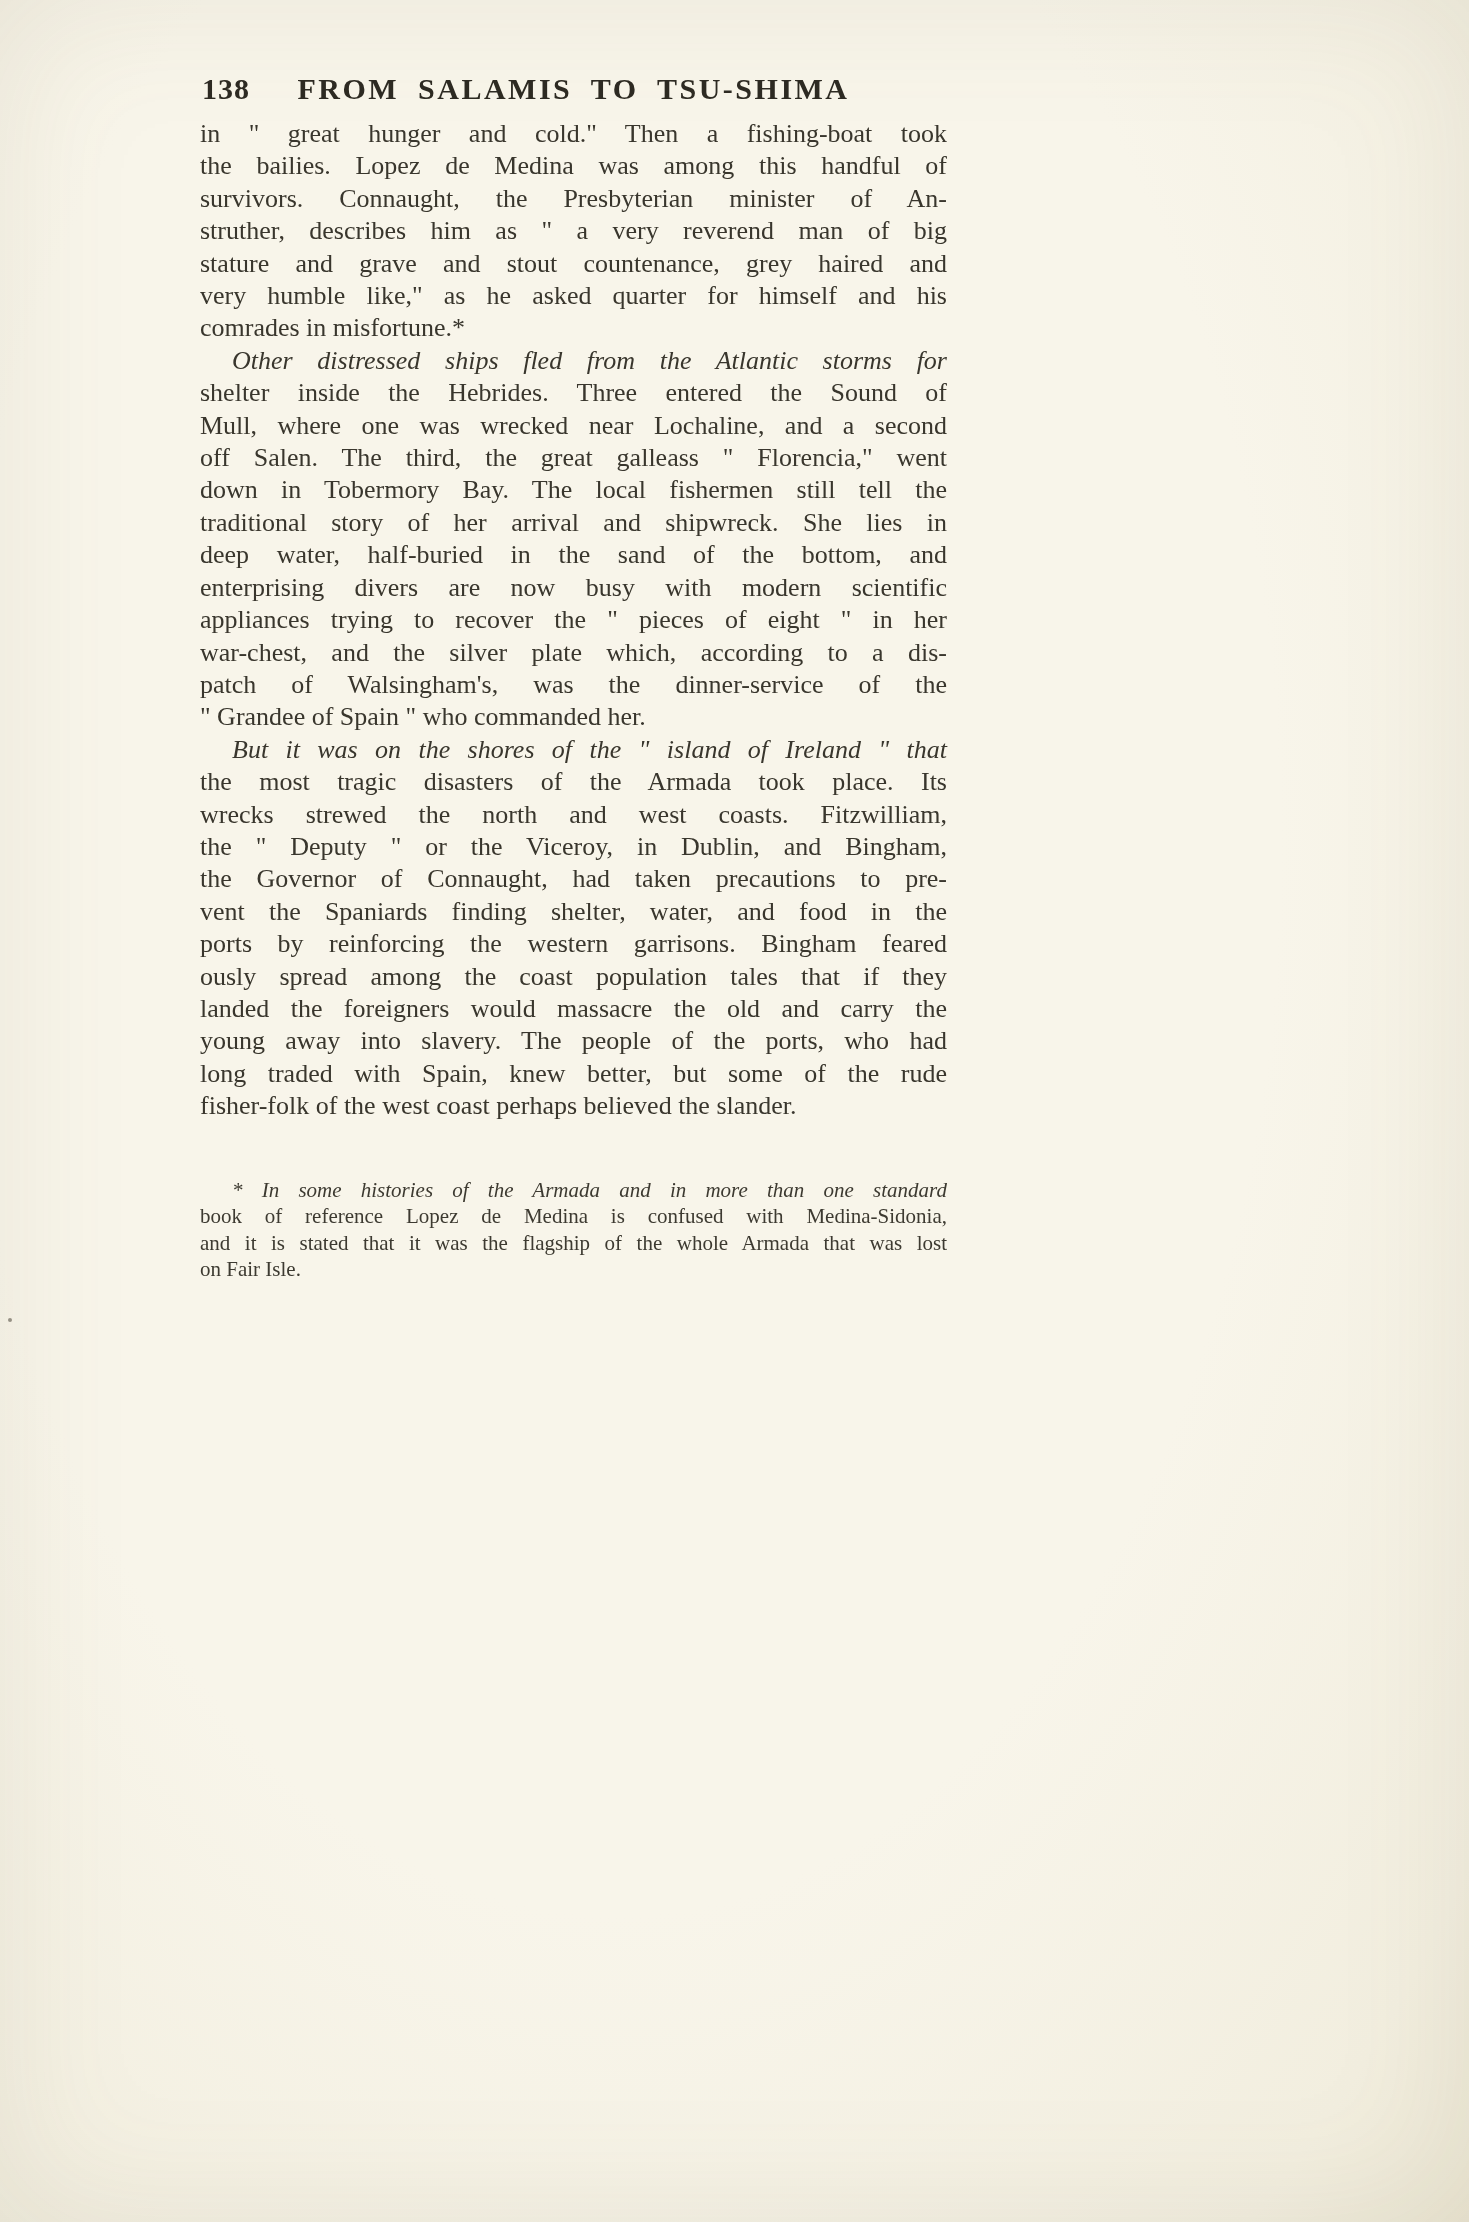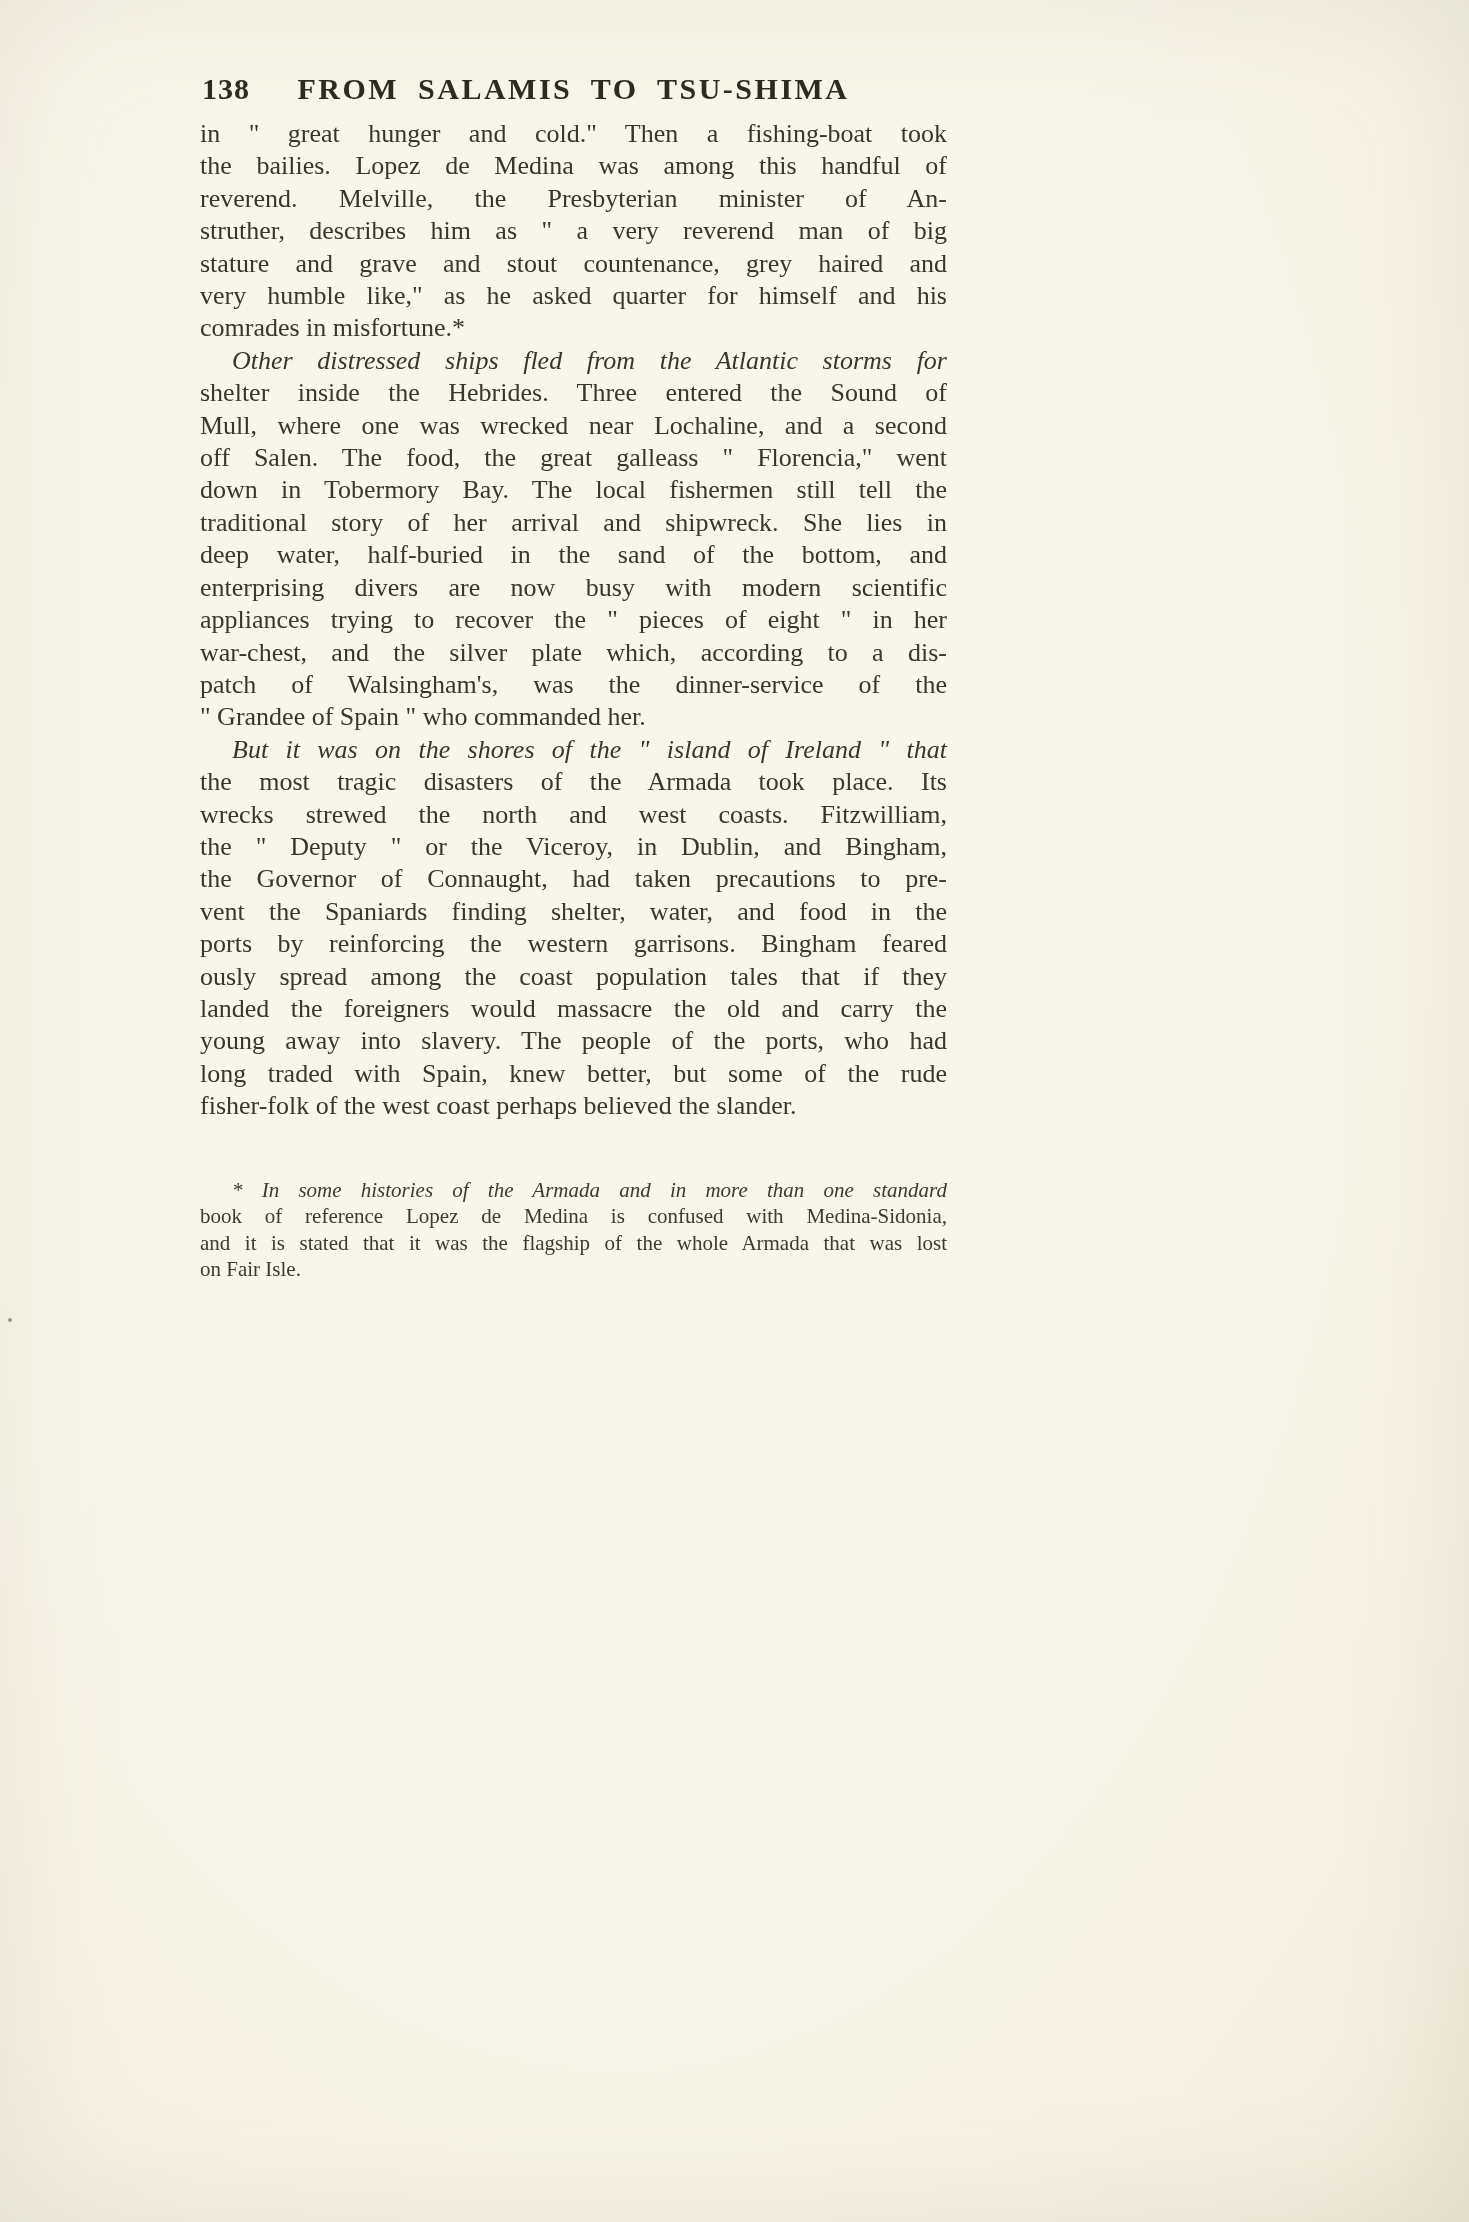--- a/index.html
+++ b/index.html
@@ -102,31 +102,31 @@
 
     <header class="page-header">
       <span class="page-number">138</span>
       <span class="page-title">FROM SALAMIS TO TSU-SHIMA</span>
     </header>
 
     <div class="body-text">
         <div class="para">
           <div class="line">in " great hunger and cold."  Then a fishing-boat took</div>
           <div class="line">the bailies.  Lopez de Medina was among this handful of</div>
-          <div class="line">reverend.  Melville, the Presbyterian minister of An-</div>
+          <div class="line">survivors.  Connaught, the Presbyterian minister of An-</div>
           <div class="line">struther, describes him as " a very reverend man of big</div>
           <div class="line">stature and grave and stout countenance, grey haired and</div>
           <div class="line">very humble like," as he asked quarter for himself and his</div>
           <div class="line last">comrades in misfortune.*</div>
         </div>
         <div class="para">
           <div class="line indent">Other distressed ships fled from the Atlantic storms for</div>
           <div class="line">shelter inside the Hebrides.  Three entered the Sound of</div>
           <div class="line">Mull, where one was wrecked near Lochaline, and a second</div>
-          <div class="line">off Salen.  The food, the great galleass " Florencia," went</div>
+          <div class="line">off Salen.  The third, the great galleass " Florencia," went</div>
           <div class="line">down in Tobermory Bay.  The local fishermen still tell the</div>
           <div class="line">traditional story of her arrival and shipwreck.  She lies in</div>
           <div class="line">deep water, half-buried in the sand of the bottom, and</div>
           <div class="line">enterprising divers are now busy with modern scientific</div>
           <div class="line">appliances trying to recover the " pieces of eight " in her</div>
           <div class="line">war-chest, and the silver plate which, according to a dis-</div>
           <div class="line">patch of Walsingham's, was the dinner-service of the</div>
           <div class="line last">" Grandee of Spain " who commanded her.</div>
         </div>
         <div class="para">

